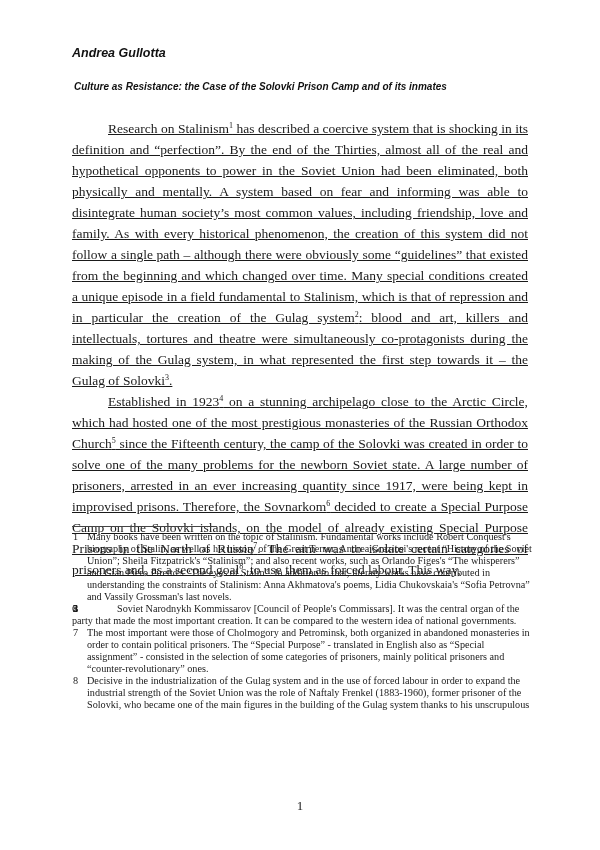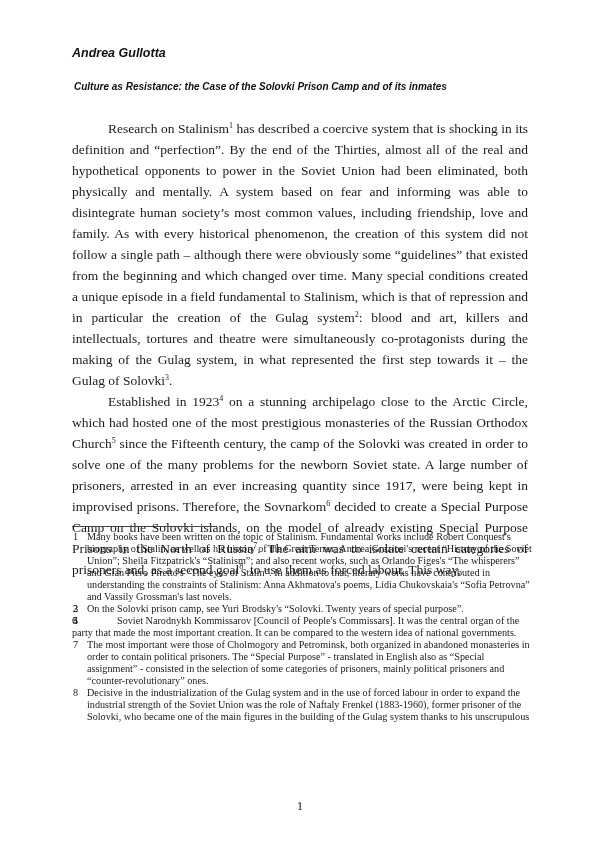--- a/index.html
+++ b/index.html
@@ -13,21 +13,21 @@
     .title {
       position: absolute; left: 74px; top: 81px; width: 460px;
       font-family: "Liberation Sans", sans-serif; font-weight: bold; font-style: italic;
       font-size: 10px; color: #111; white-space: nowrap;
     }
     .body {
       position: absolute; left: 72px; top: 118px; width: 456px;
       font-family: "Liberation Serif", serif; font-size: 13.5px; line-height: 21px;
       text-align: justify; color: #1a1a1a;
     }
-    .body p { margin: 0; text-indent: 36px; }
+    .body p { margin: 0; text-indent: 36px; text-decoration: underline; }
     sup { font-size: 8px; line-height: 0; vertical-align: 5px; }
     .rule {
       position: absolute; left: 72px; top: 526px; width: 145px; height: 0;
       border-top: 1px solid #444;
     }
     .footnotes {
       position: absolute; left: 72px; top: 531px; width: 460px;
       font-family: "Liberation Serif", serif; font-size: 10.2px; line-height: 12px; color: #1a1a1a;
     }
     .fn { position: relative; padding-left: 15px; }
@@ -53,21 +53,21 @@
     <p>
       <span>Established in 1923</span><sup>4</sup><span> on a stunning archipelago close to the Arctic Circle, which had hosted one of the most prestigious monasteries of the Russian Orthodox Church</span><sup>5</sup><span> since the Fifteenth century, the camp of the Solovki was created in order to solve one of the many problems for the newborn Soviet state.  A large number of prisoners, arrested in an ever increasing quantity since 1917, were being kept in improvised prisons. Therefore, the Sovnarkom</span><sup>6</sup><span> decided to create a Special Purpose Camp on the Solovki islands, on the model of already existing Special Purpose Prisons in the North of Russia</span><sup>7</sup><span>.  The aim was to isolate certain categories of prisoners and, as a second goal</span><sup>8</sup><span>, to use them as forced labour. This way,</span>
     </p>
   </div>
 
   <div class="rule"></div>
 
   <div class="footnotes">
     <div class="fn"><span class="num">1</span><span>Many books have been written on the topic of Stalinism. Fundamental works include Robert Conquest's biography of Stalin, as well as his history of the Great Terror; Andrea Graziosi's recent “History of the Soviet Union”; Sheila Fitzpatrick's “Stalinism”; and also recent works, such as Orlando Figes's “The whisperers” and Gian Piero Piretto's “The eyes of Stalin”. In addition to that, literary works have contributed in understanding the constraints of Stalinism: Anna Akhmatova's poems, Lidia Chukovskaia's “Sofia Petrovna” and Vassily Grossman's last novels.</span></div>
     <div class="fn"><span class="num">2</span></div>
-    <div class="fn"><span class="num">3</span><span>On the Solovki prison camp, see Yuri Brodsky's “Solovki. Twenty years of special purpose”.</span></div>
+    <div class="fn"><span class="num">3</span></div>
     <div class="fn"><span class="num">4</span></div>
     <div class="fn"><span class="num">5</span></div>
     <div class="fn hang"><span class="num">6</span><span>Soviet Narodnykh Kommissarov [Council of People's Commissars]. It was the central organ of the party that made the most important creation. It can be compared to the western idea of national governments.</span></div>
     <div class="fn"><span class="num">7</span><span>The most important were those of Cholmogory and Petrominsk, both organized in abandoned monasteries in order to contain political prisoners. The “Special Purpose” - translated in English also as “Special assignment” - consisted in the selection of some categories of prisoners, mainly political prisoners and “counter-revolutionary” ones.</span></div>
     <div class="fn"><span class="num">8</span><span>Decisive in the industrialization of the Gulag system and in the use of forced labour in order to expand the industrial strength of the Soviet Union was the role of Naftaly Frenkel (1883-1960), former prisoner of the Solovki, who became one of the main figures in the building of the Gulag system thanks to his unscrupulous</span></div>
   </div>
 
   <div class="pagenum">1</div>
 </div>
 

